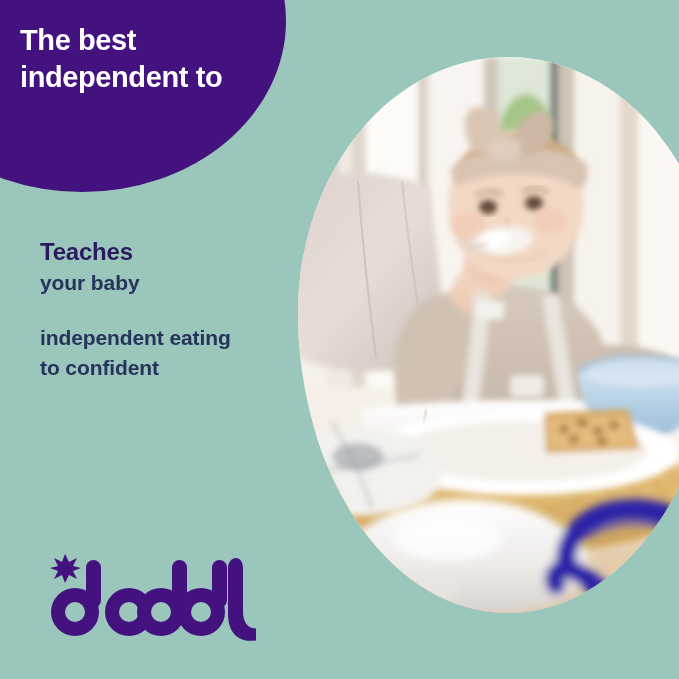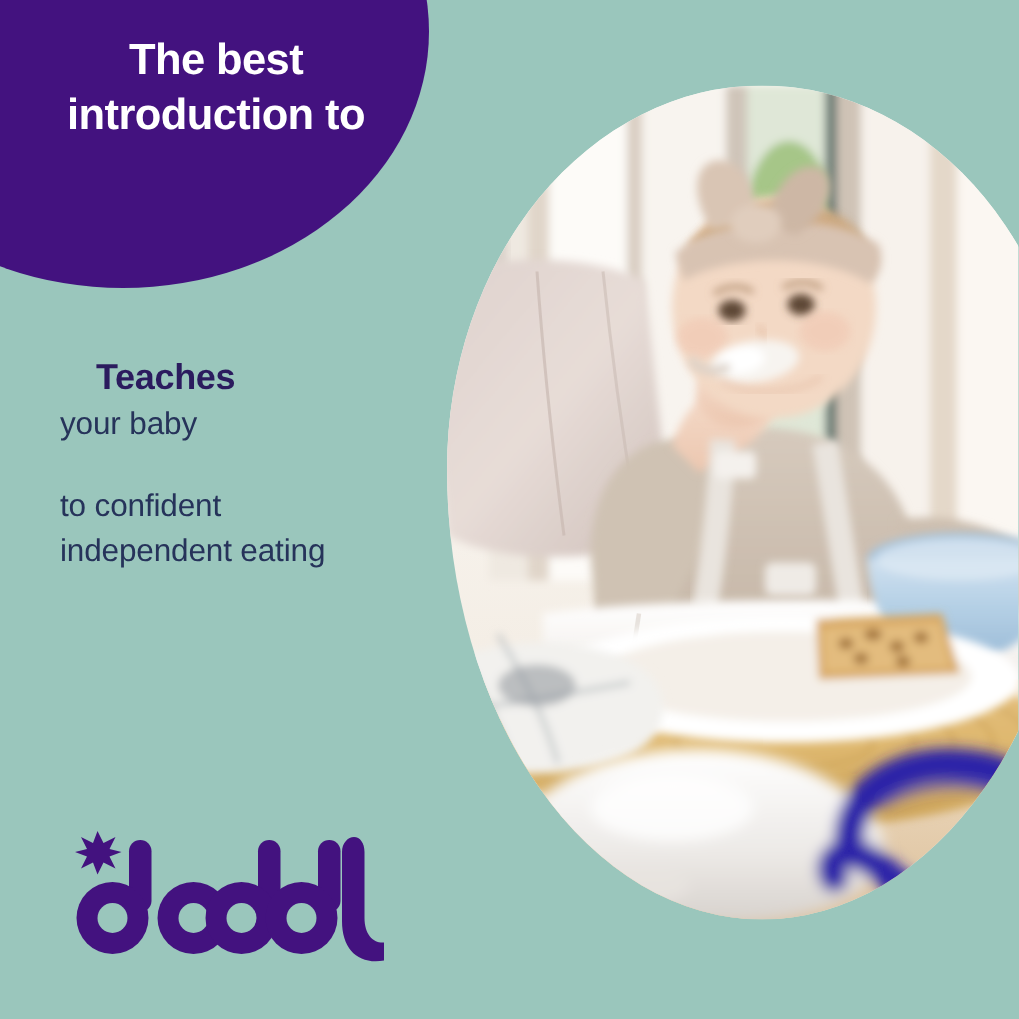--- a/index.html
+++ b/index.html
@@ -35,42 +35,40 @@
     width:408px; height:342px;
     background:#43127f;
     border-radius:50%;
     z-index:4;
   }
   .headline-text {
     position:absolute;
     left:20px; top:22px;
     width:248px;
     z-index:5;
-    text-align:center;
     color:#ffffff;
     font-weight:bold;
     font-size:29px;
     line-height:1.27;
     letter-spacing:-0.4px;
   }
 
   
   .features { position:absolute; left:40px; top:236px; width:270px; z-index:5; }
   .feature { margin-bottom:26px; }
   .feature-title {
     color:#2b1b5e;
     font-weight:bold;
     font-size:24px;
     line-height:1.32;
     letter-spacing:-0.2px;
-    margin-left:24px;
   }
   .feature-body {
     color:#26335a;
-    font-weight:400;
+    font-weight:700;
     font-size:21px;
     line-height:1.42;
     letter-spacing:-0.1px;
   }
   .feature-body div { white-space:nowrap; }
 
   
   .logo {
     position:absolute;
     left:36px; top:548px;
@@ -286,36 +284,36 @@
         <path d="M 296 528 C 286 518, 276 512, 268 512
                  C 258 512, 254 520, 258 528" stroke="#2a24a8" stroke-width="19" fill="none" stroke-linecap="round"></path>
         <path d="M 290 478 C 320 462, 356 462, 382 476" stroke="#4a45c4" stroke-width="6" fill="none" stroke-linecap="round" opacity="0.7"></path>
       </g>
     </svg>
   </div>
 
   <div class="headline-blob"></div>
   <div class="headline-text">
     <div>The best</div>
-    <div>introduction to</div>
+    <div>independent to</div>
   </div>
 
   <div class="features">
 
     <div class="feature">
       <div class="feature-title">Teaches</div>
       <div class="feature-body">
         <div>your baby</div>
       </div>
     </div>
 
     <div class="feature">
       <div class="feature-body">
+        <div>independent eating</div>
         <div>to confident</div>
-        <div>independent eating</div>
       </div>
     </div>
 
   </div>
 
   <div class="logo">
     <svg viewBox="0 0 220 100" xmlns="http://www.w3.org/2000/svg" aria-hidden="true">
       <g fill="#43127f">
 
         <g transform="translate(18,6)">

